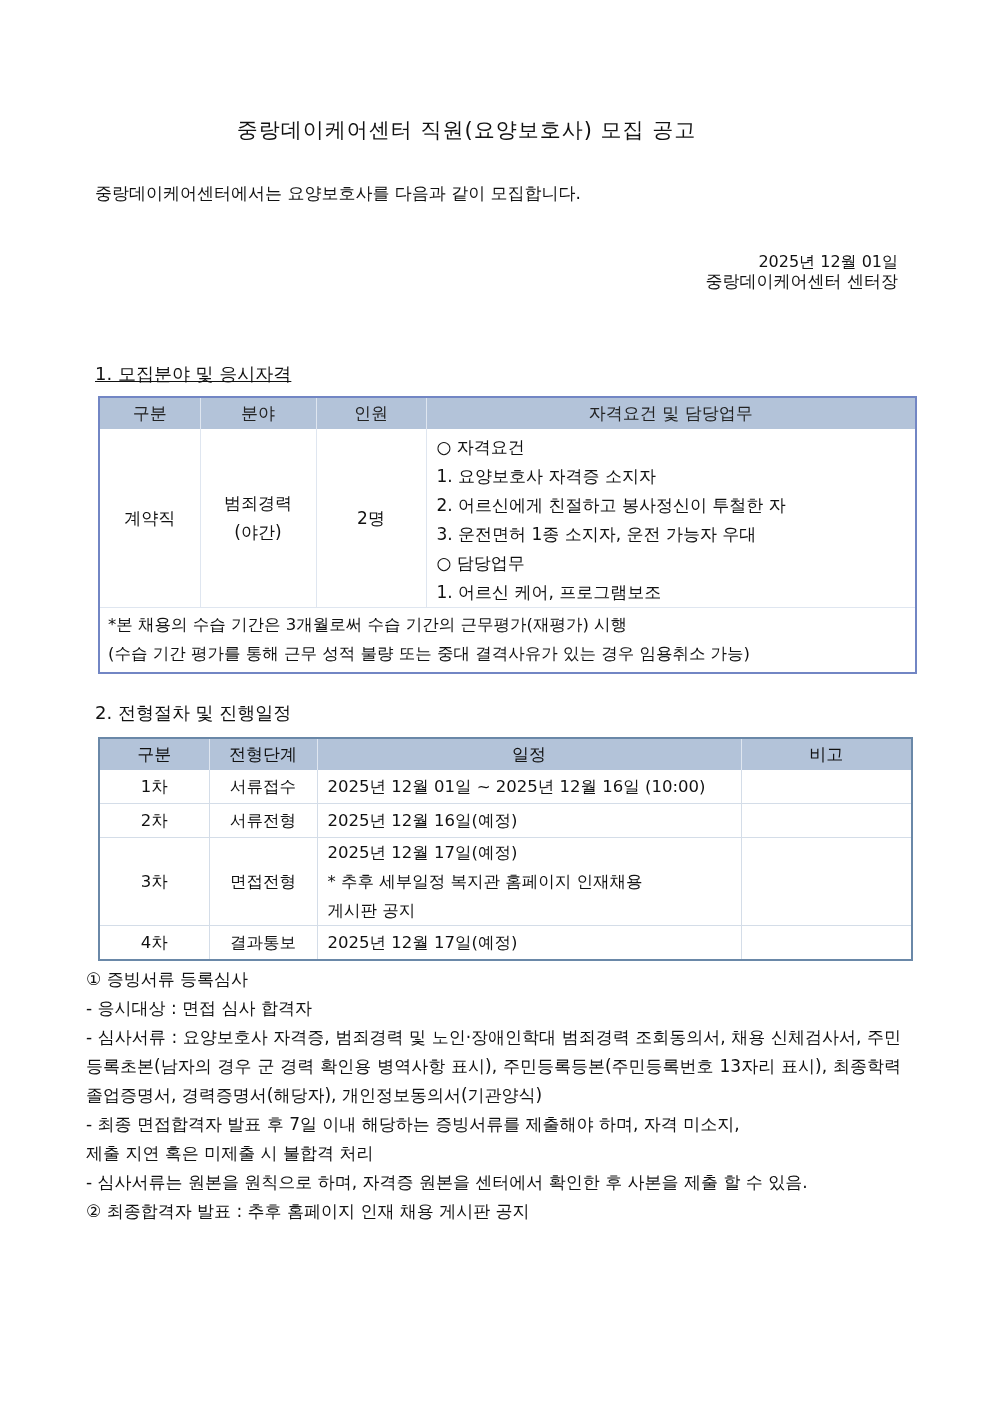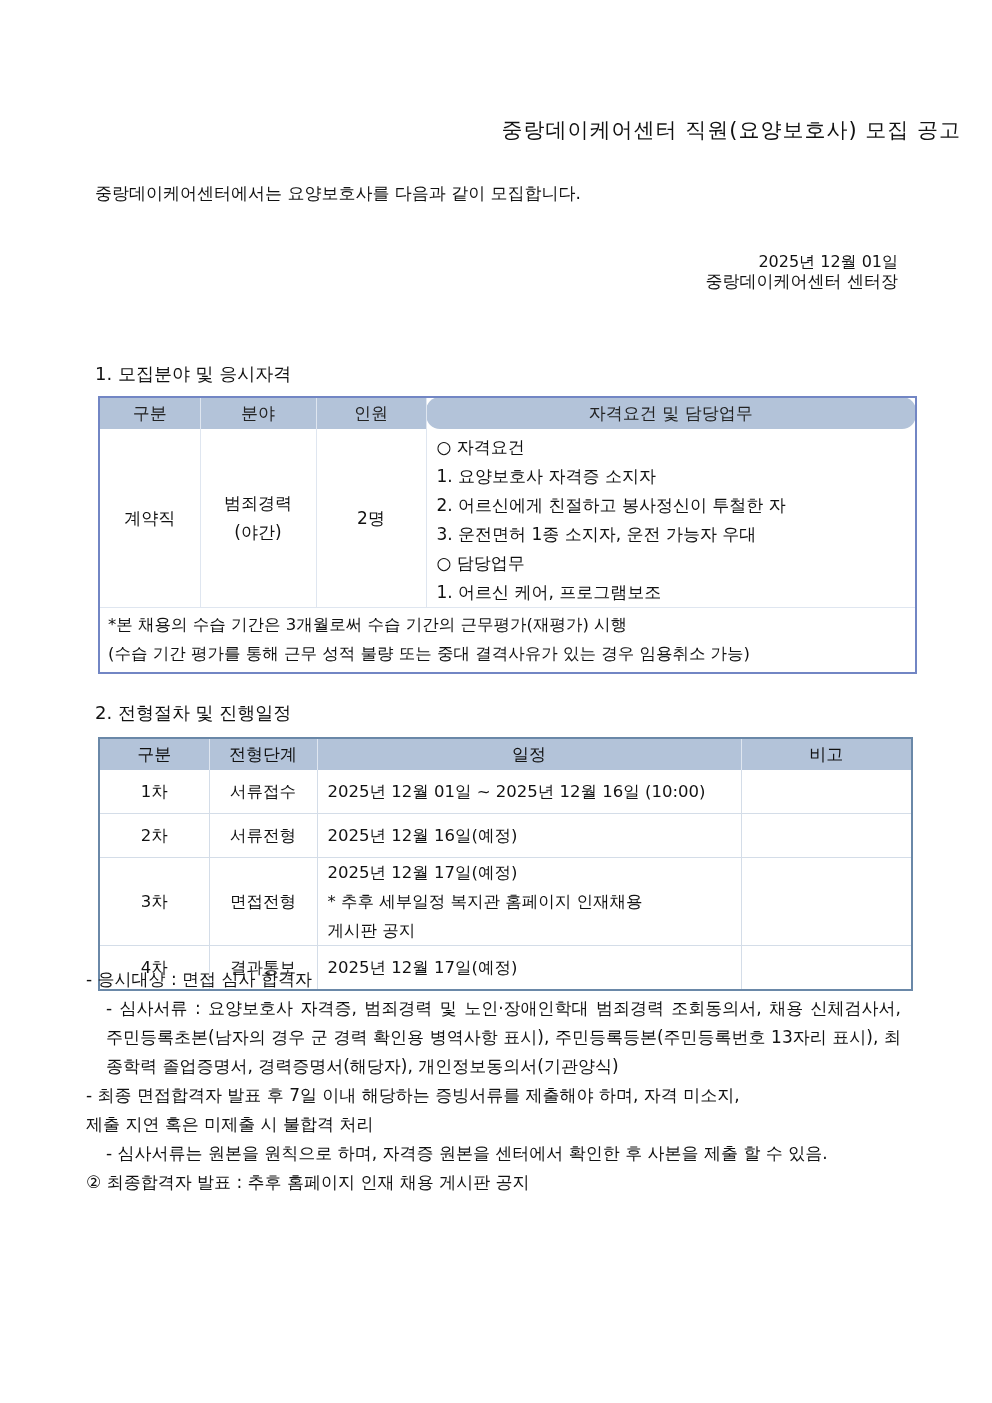--- a/index.html
+++ b/index.html
@@ -2,54 +2,54 @@
 <html><head>
   <meta charset="utf-8">
   <style>
     html, body { margin: 0; padding: 0; background: #ffffff; }
     body {
       width: 992px; height: 1403px; position: relative; overflow: hidden;
       font-family: "DejaVu Sans", "Liberation Sans", sans-serif;
       color: #111111; font-size: 17px;
     }
     .abs { position: absolute; }
-    .title { left: 0; width: 933px; top: 116px; text-align: right; font-size: 21px; letter-spacing: 1px; padding-left: 28px; }
+    .title { left: 0; width: 933px; top: 116px; text-align: center; font-size: 21px; letter-spacing: 1px; }
     .intro { left: 95px; top: 182px; font-size: 17px; text-align: center; }
     .date { right: 94px; top: 252px; text-align: right; font-size: 16px; }
     .signer { right: 94px; top: 270px; text-align: right; font-size: 17px; }
     .sec-head { left: 95px; font-size: 18px; }
-    #sec1 { top: 362px; }
+    #sec1 { top: 362px; text-decoration: underline; }
     #sec2 { top: 701px; }
 
     table { border-collapse: collapse; position: absolute; table-layout: fixed; }
     td, th { font-weight: normal; padding: 0; font-size: 17px; }
 
     
     #t1 { left: 98px; top: 396px; width: 819px; border: 2px solid #7286c4; }
     #t1 th { background: #b3c3d9; height: 31px; border-right: 1px solid #dfe6f0; text-align: center; color: #222; }
-    #t1 th:last-child { border-right: none; border-radius: 14px; }
+    #t1 th:last-child { border-right: none; }
     #t1 td.c { text-align: center; vertical-align: middle; border-right: 1px solid #dfe6f0; border-bottom: 1px solid #dfe6f0; }
     #t1 td.req { padding-left: 10px; line-height: 29px; border-bottom: 1px solid #dfe6f0; vertical-align: top; padding-top: 4px; }
     #t1 td.note { padding: 2px 8px 4px 8px; line-height: 29px; font-size: 16.5px; }
     .req-line { white-space: nowrap; }
 
     
     #t2 { left: 98px; top: 737px; width: 815px; border: 2px solid #6a88a8; }
     #t2 th { background: #b3c3d9; height: 31px; border-right: 1px solid #dfe6f0; text-align: center; color: #111; }
     #t2 th:last-child { border-right: none; }
-    #t2 td { border-right: 1px solid #d4dde8; border-bottom: 1px solid #d4dde8; height: 43px; font-size: 16.5px; }
+    #t2 td { border-right: 1px solid #d4dde8; border-bottom: 1px solid #d4dde8; height: 33px; font-size: 16.5px; }
     #t2 td:last-child { border-right: none; }
     #t2 tr:last-child td { border-bottom: none; }
     #t2 td.c { text-align: center; vertical-align: middle; }
     #t2 td.s { padding-left: 10px; vertical-align: middle; }
     #t2 td.s.multi { line-height: 29px; }
 
     .body-text { left: 86px; width: 815px; font-size: 17px; line-height: 29px; }
     #notes { top: 965px; }
-    .justify { text-align: justify; text-align-last: left; margin-left: 20px; }
+    .justify { text-align: justify; text-align-last: left; }
   </style>
 </head>
 <body>
 
 <div class="abs title">중랑데이케어센터 직원(요양보호사) 모집 공고</div>
 <div class="abs intro">중랑데이케어센터에서는 요양보호사를 다음과 같이 모집합니다.</div>
 <div class="abs date">2025년 12월 01일</div>
 <div class="abs signer">중랑데이케어센터 센터장</div>
 
 <div class="abs sec-head" id="sec1">1. 모집분야 및 응시자격</div>
@@ -138,19 +138,20 @@
     <tr>
       <td class="c">4차</td>
       <td class="c">결과통보</td>
       <td class="s">2025년 12월 17일(예정)</td>
       <td></td>
     </tr>
   </tbody>
 </table>
 
 <div class="abs body-text" id="notes">
+  <div>① 증빙서류 등록심사</div>
   <div>- 응시대상 : 면접 심사 합격자</div>
   <div class="justify">- 심사서류 : 요양보호사 자격증, 범죄경력 및 노인·장애인학대 범죄경력 조회동의서, 채용 신체검사서, 주민등록초본(남자의 경우 군 경력 확인용 병역사항 표시), 주민등록등본(주민등록번호 13자리 표시), 최종학력 졸업증명서, 경력증명서(해당자), 개인정보동의서(기관양식)</div>
   <div>- 최종 면접합격자 발표 후 7일 이내 해당하는 증빙서류를 제출해야 하며, 자격 미소지,</div>
   <div>제출 지연 혹은 미제출 시 불합격 처리</div>
   <div class="justify">- 심사서류는 원본을 원칙으로 하며, 자격증 원본을 센터에서 확인한 후 사본을 제출 할 수 있음.</div>
   <div>② 최종합격자 발표 : 추후 홈페이지 인재 채용 게시판 공지</div>
 </div>
 
 </body></html>

